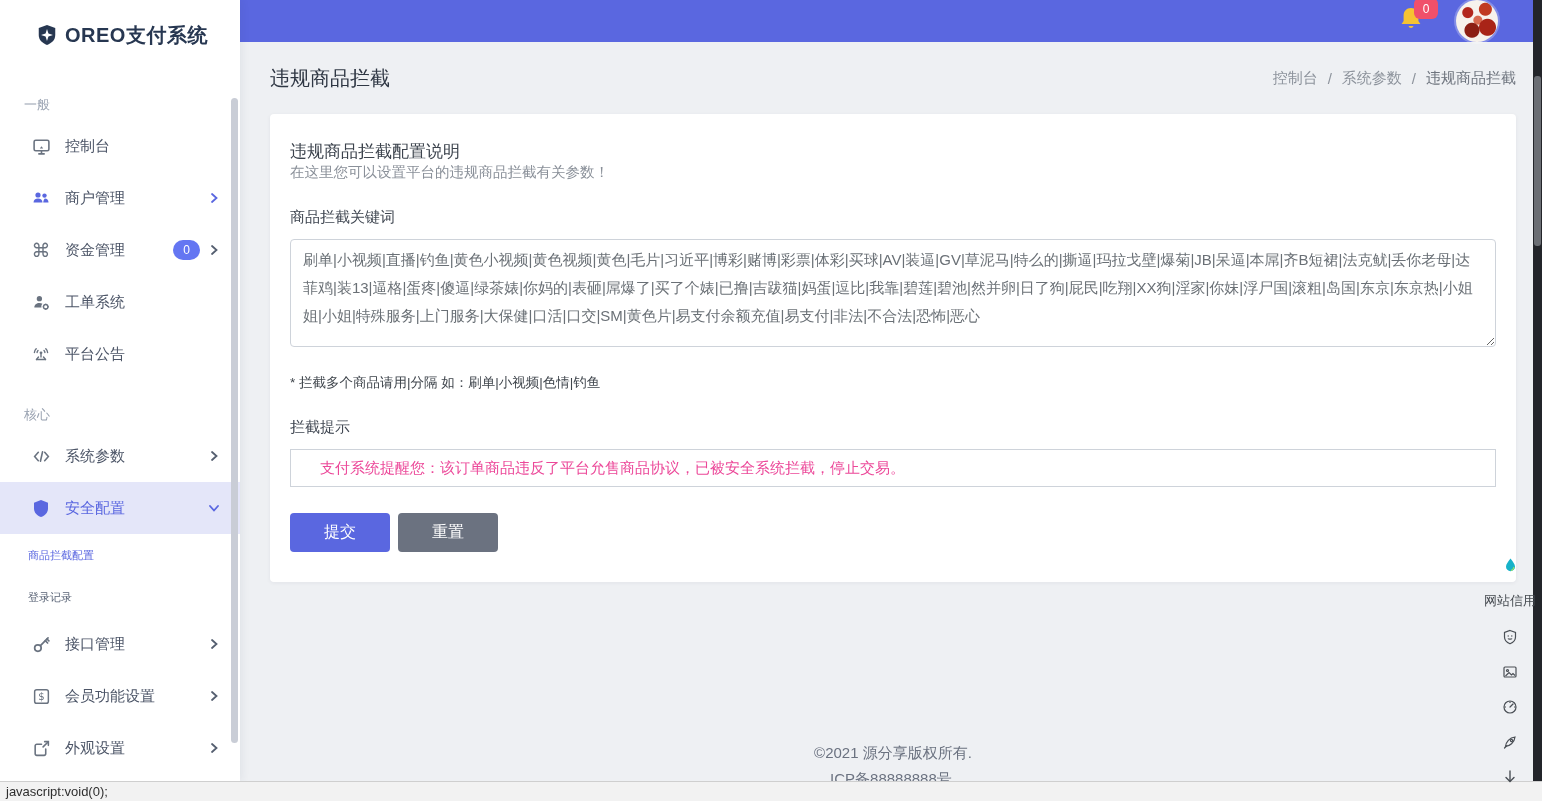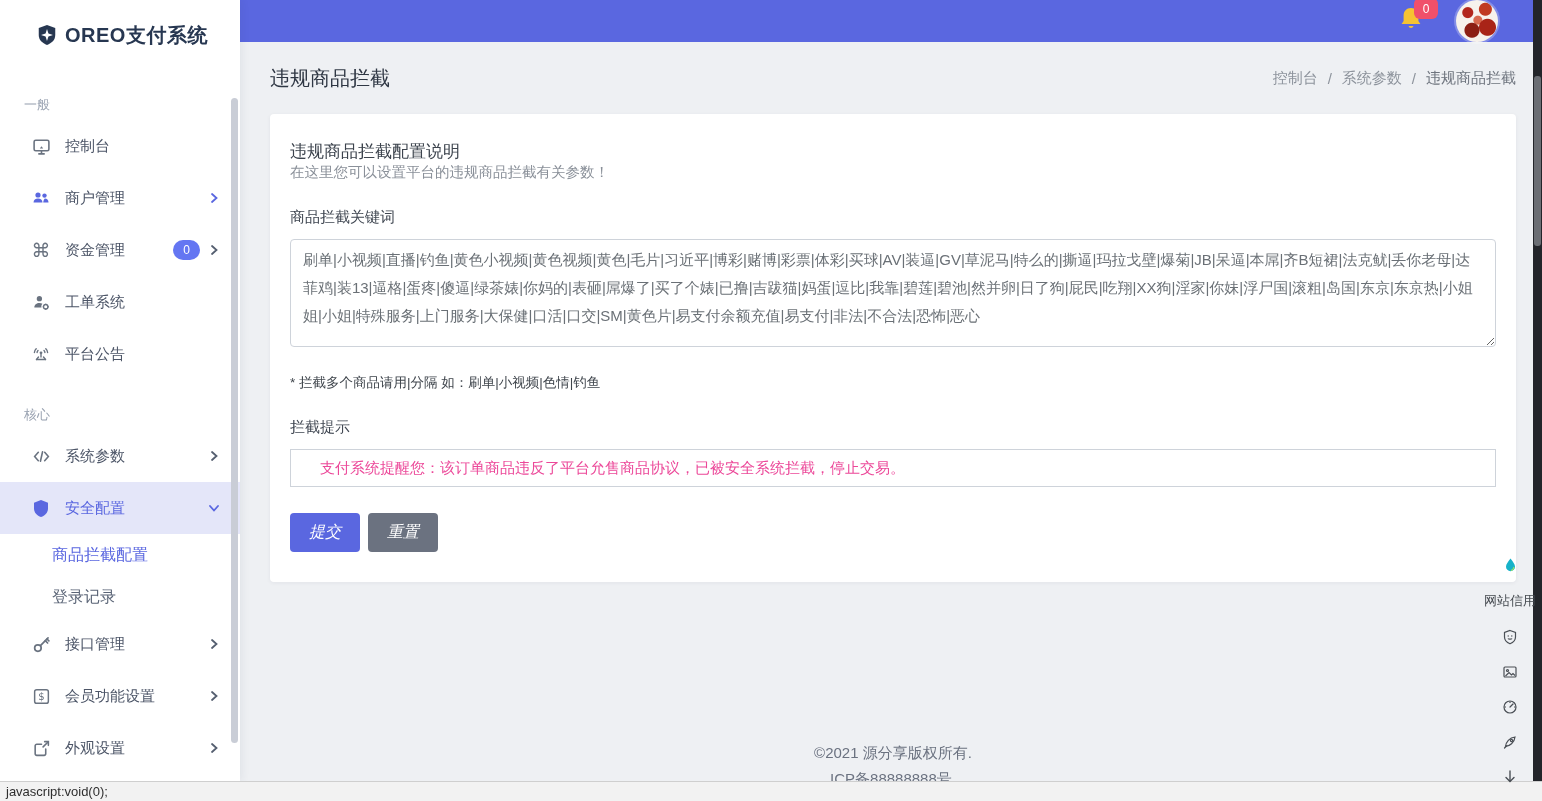--- a/index.html
+++ b/index.html
@@ -19,21 +19,21 @@
   .nav-item .nv-icon { width:22px; display:flex; justify-content:center; align-items:center;
               color:#6a7380; }
   .nav-item .nv-label { margin-left:13px; font-size:15px; color:#4c5567; }
   .nav-item .nv-right { position:absolute; right:20px; display:flex; align-items:center; gap:8px; }
   .nav-item.active-parent { background:#e4e6f9; }
   .nav-item.active-parent .nv-label { color:#5a67e0; }
   .badge-pill { min-width:27px; height:20px; border-radius:10px; background:#6476f2; color:#fff;
               font-size:12px; display:flex; align-items:center; justify-content:center; padding:0 8px; }
   .chev { display:flex; align-items:center; color:#555f70; }
   .chev.accent { color:#5a67e0; }
-  .nav-sub { height:42px; display:flex; align-items:center; padding-left:52px; font-size:16px;
+  .nav-sub { height:42px; display:flex; align-items:center; padding-left:28px; font-size:11px;
               color:#5b6577; cursor:pointer; }
   .nav-sub.active { color:#5a67e0; }
   .side-scroll-thumb { position:absolute; right:2px; top:98px; width:7px; height:645px;
               background:#c9cdd6; border-radius:4px; }
 
   
   .right-col { flex:1; display:flex; flex-direction:column; background:#eef0f3; }
   .topbar { height:70px; background:#5a67e0; display:flex; align-items:center;
             justify-content:flex-end; padding-right:44px; gap:28px; }
   .bell-wrap { position:relative; width:30px; height:34px; cursor:pointer; }
@@ -63,22 +63,22 @@
   .card-desc { font-size:14.5px; color:#8a9099; }
   .field-label { margin-top:26px; margin-bottom:12px; font-size:15px; color:#3f4651; }
   .keywords-area { width:100%; height:108px; border:1px solid #ced3da; border-radius:4px;
           padding:6px 12px; font-size:15px; line-height:28px; color:#6a7076; resize:vertical;
           font-family:"Liberation Sans","DejaVu Sans",sans-serif; outline:none; overflow:hidden; }
   .hint { margin-top:23px; font-size:13.5px; color:#3f454c; }
   .prompt-input { width:100%; height:38px; border:1px solid #ced3da; border-radius:0;
           padding:0 29px; font-size:15px; color:#ec4899; outline:none;
           font-family:"Liberation Sans","DejaVu Sans",sans-serif; }
   .btn-row { margin-top:26px; display:flex; gap:8px; }
-  .btn { border:none; border-radius:4px; color:#fff; font-size:16px; padding:9px 19px;
-          cursor:pointer; font-family:inherit;font-style:italic; }
+  .btn { border:none; border-radius:4px; color:#fff; font-size:16px; padding:9px 34px;
+          cursor:pointer; font-family:inherit; }
   .btn-submit { background:#5a67e0; }
   .btn-reset { background:#6b7280; }
 
   .footer { margin-top:158px; text-align:center; font-size:15px; color:#6b7280; line-height:26px; }
 
   
   .v-scrollbar { position:absolute; top:0; right:0; width:9px; height:781px; background:#23252a; z-index:5; }
   .v-scroll-thumb { position:absolute; top:76px; left:1px; width:7px; height:170px;
           background:#6b6e74; border-radius:3px; }
 

